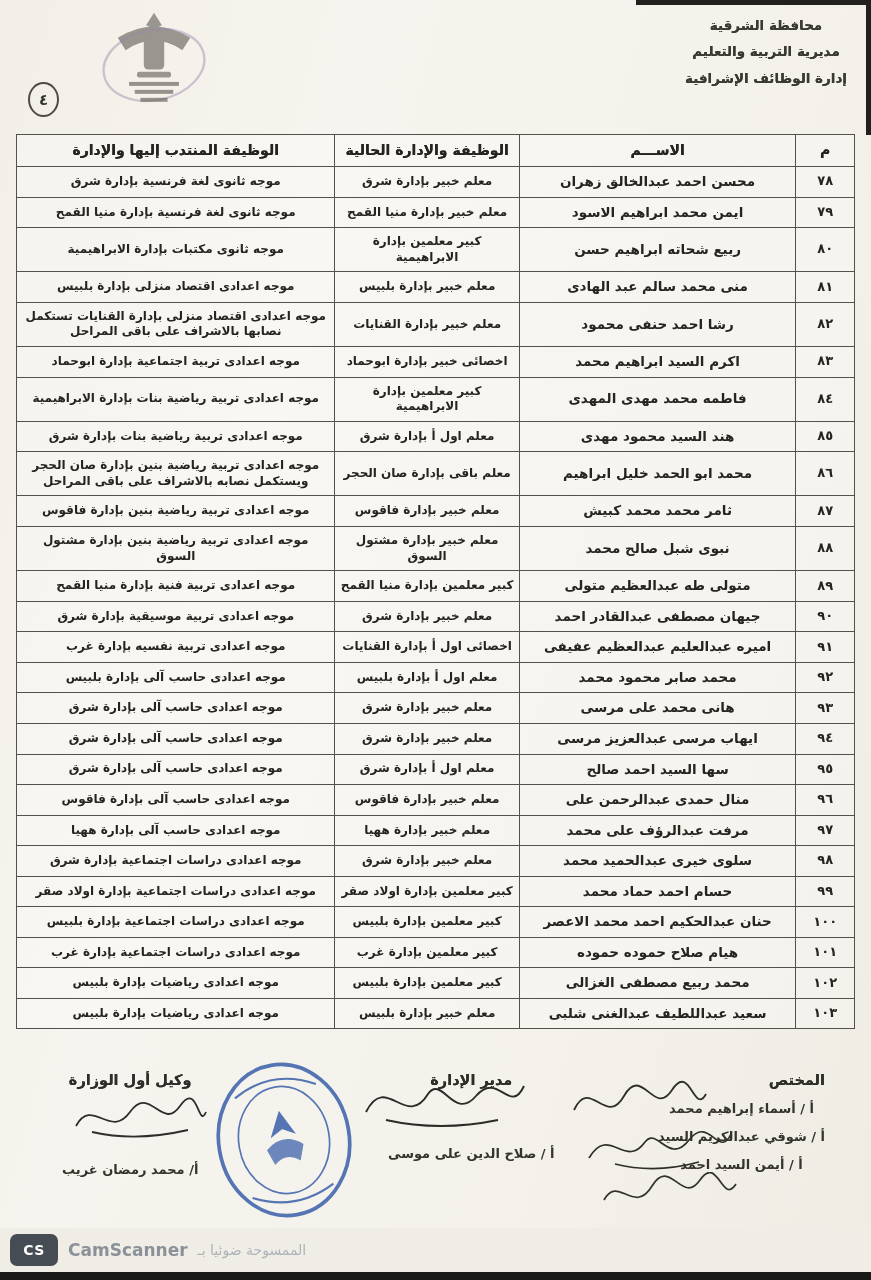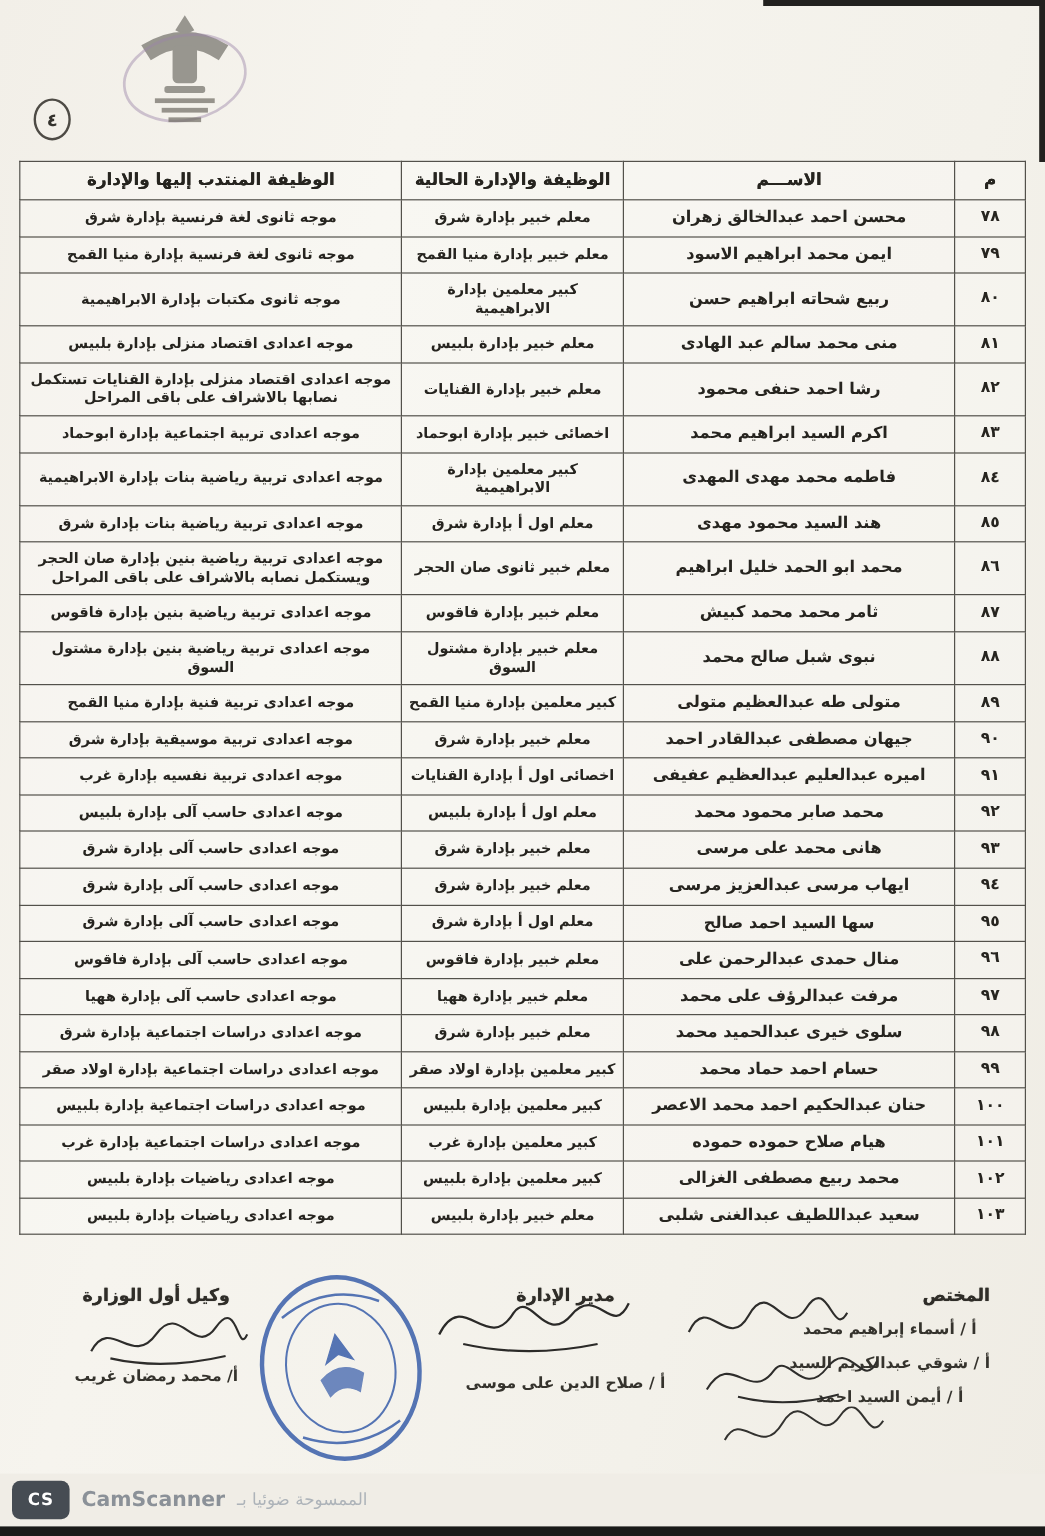--- a/index.html
+++ b/index.html
@@ -54,21 +54,21 @@
   .col-seconded { width:38%; font-size:12px; }
 
   
   .signatures { position:absolute; top:1062px; left:0; right:0; height:175px; direction:rtl; }
   .sig-title  { font-size:14.5px; font-weight:bold; color:#2f2d28; text-shadow:0 0 .6px #2f2d28; }
   .sig-name   { font-size:13px; font-weight:bold; color:#35332d; margin-top:13px; white-space:nowrap;text-align:center; }
   .sig-right  { position:absolute; top:10px; right:46px; text-align:right; }
   .sig-center { position:absolute; top:10px; left:388px; text-align:center; }
   .sig-center .sig-name { margin-top:58px; }
   .sig-left   { position:absolute; top:10px; left:62px; text-align:center; }
-  .sig-left .sig-name { margin-top:52px; }
+  .sig-left .sig-name { margin-top:74px; }
   .scribble   { position:absolute; pointer-events:none; }
 
   
   .stamp { position:absolute; left:205px; top:1048px; width:158px; height:184px; mix-blend-mode:multiply; opacity:.85; }
 
   
   .scan-bar {
     position:absolute; left:0; right:0; bottom:8px; height:44px;
     display:flex; align-items:center; gap:10px; padding:0 10px; background:#f0ede6;
   }
@@ -100,20 +100,25 @@
       <g fill="#6f6b63" opacity="0.7">
         <rect x="28" y="67" width="44" height="3.5"></rect>
         <rect x="33" y="74" width="34" height="3.5"></rect>
         <rect x="38" y="81" width="24" height="3.5"></rect>
       </g>
     </svg>
   </div>
 
   <div class="page-circle">٤</div>
 
+  <div class="org-block">
+    <div class="org-line">محافظة الشرقية</div>
+    <div class="org-line">مديرية التربية والتعليم</div>
+    <div class="org-line">إدارة الوظائف الإشرافية</div>
+  </div>
 
 
   <table class="decree-table" dir="rtl">
     <thead>
       <tr>
         <th class="col-no">م</th>
         <th class="col-name">الاســـم</th>
         <th class="col-current">الوظيفة والإدارة الحالية</th>
         <th class="col-seconded">الوظيفة المنتدب إليها والإدارة</th>
       </tr>
@@ -171,21 +176,21 @@
     <tr>
       <td class="col-no">٨٥</td>
       <td class="col-name">هند السيد محمود مهدى</td>
       <td class="col-current">معلم اول أ بإدارة شرق</td>
       <td class="col-seconded">موجه اعدادى تربية رياضية بنات بإدارة شرق</td>
     </tr>
 
     <tr>
       <td class="col-no">٨٦</td>
       <td class="col-name">محمد ابو الحمد خليل ابراهيم</td>
-      <td class="col-current">معلم خبير ثانوى صان الحجر</td>
+      <td class="col-current">معلم باقى بإدارة صان الحجر</td>
       <td class="col-seconded">موجه اعدادى تربية رياضية بنين بإدارة صان الحجر ويستكمل نصابه بالاشراف على باقى المراحل</td>
     </tr>
 
     <tr>
       <td class="col-no">٨٧</td>
       <td class="col-name">ثامر محمد محمد كبيش</td>
       <td class="col-current">معلم خبير بإدارة فاقوس</td>
       <td class="col-seconded">موجه اعدادى تربية رياضية بنين بإدارة فاقوس</td>
     </tr>
 

